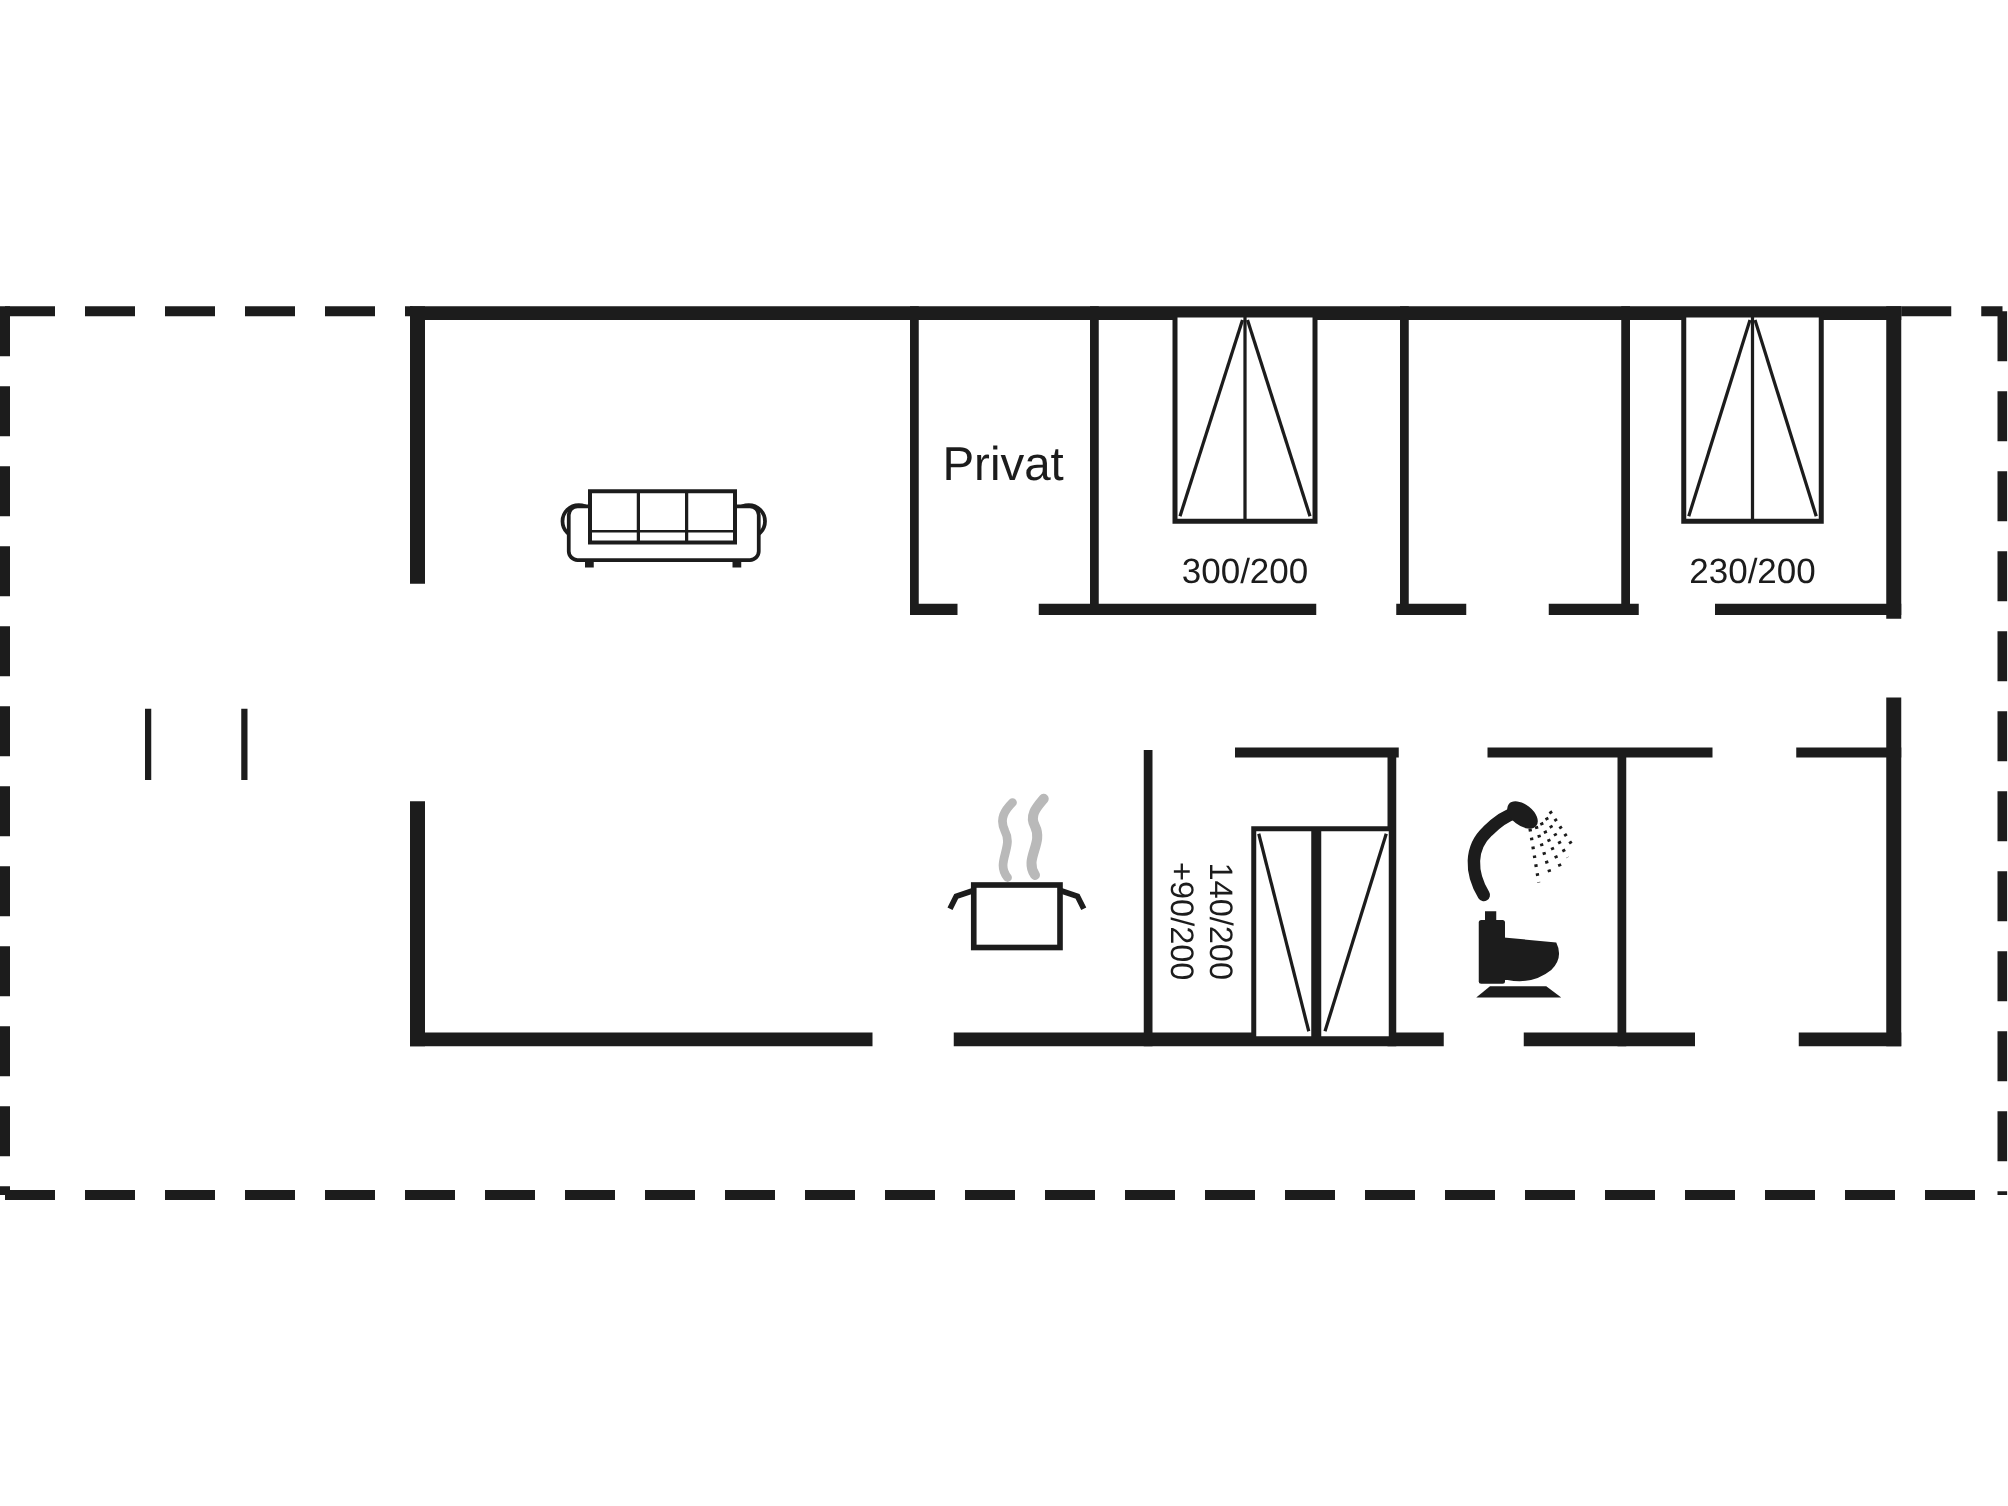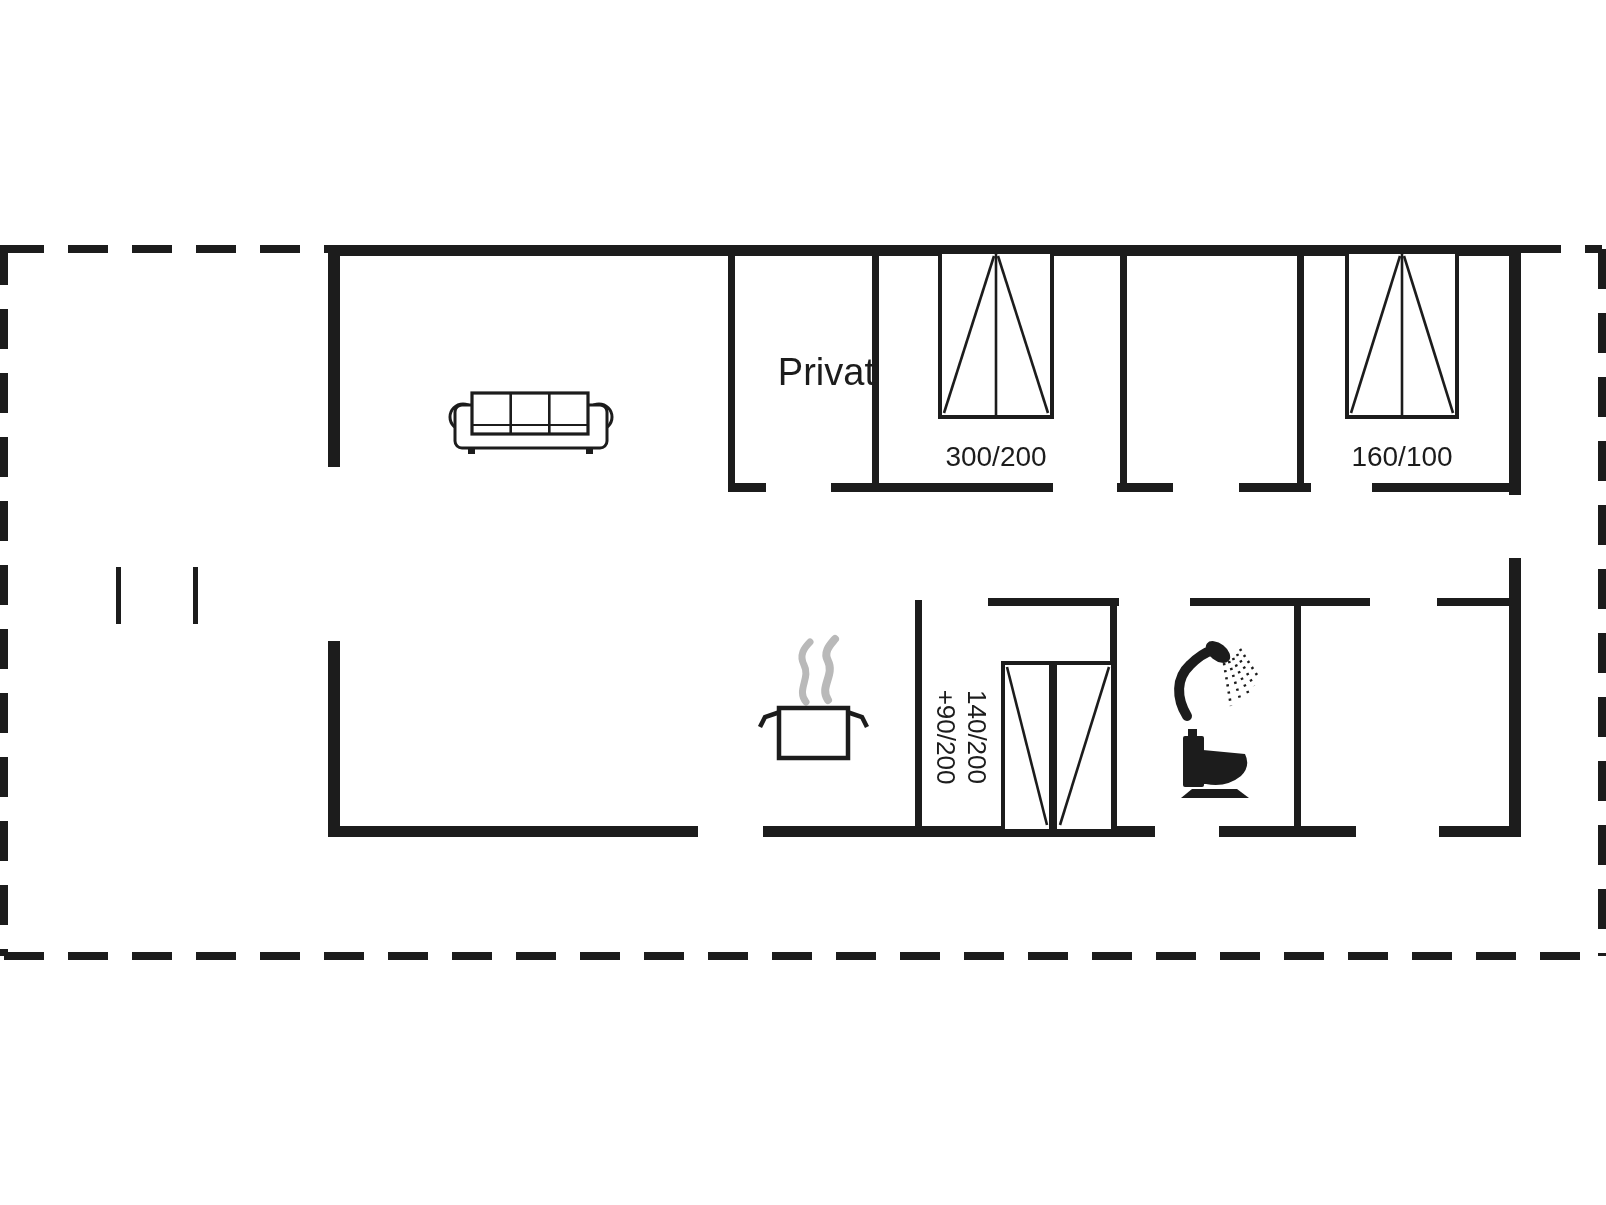--- a/index.html
+++ b/index.html
@@ -22,21 +22,21 @@
   .ln  {stroke:var(--wall);fill:none;}                      
   .blk {fill:var(--wall);stroke:none;}                      
   .steam{stroke:var(--steam);fill:none;stroke-linecap:round;}
   .dash{stroke:var(--wall);fill:none;stroke-width:8;stroke-dasharray:40 24;}
   .spray{stroke:var(--wall);fill:none;stroke-width:2.6;stroke-dasharray:2.2 5;}
   
   .label{
     position:absolute;color:var(--wall);
     text-align:center;white-space:nowrap;
   }
-  .label-privat{left:730px;top:351px;width:145px;font-size:38px;text-align:right;}
+  .label-privat{left:730px;top:351px;width:145px;font-size:38px;}
   .label-180{left:930px;top:441px;width:132px;font-size:28px;}
   .label-160{left:1336px;top:441px;width:132px;font-size:28px;}
   .label-combo{
     left:908px;top:705px;width:104px;height:64px;
     font-size:26px;line-height:1.2;
     transform:rotate(90deg);
     white-space:nowrap;
   }
 </style>
 </head>
@@ -151,19 +151,19 @@
         <rect class="blk" x="1188" y="729" width="9" height="8"></rect>
         <rect class="blk" x="1183" y="736" width="21" height="51" rx="2"></rect>
         <path class="blk" d="M1203 750 L1245 754 Q1251 766 1241 776 Q1226 788 1206 784 L1203 784 Z"></path>
         <path class="blk" d="M1181 798 L1249 798 L1237 789 L1192 789 Z"></path>
       </g>
     </g>
   </svg>
 
   <div class="label label-privat">Privat</div>
   <div class="label label-180">300/200</div>
-  <div class="label label-160">160/100</div>
+  <div class="label label-160">230/200</div>
   <div class="label label-combo">
     <div>140/200</div>
     <div>+90/200</div>
   </div>
 
 </div>
 
 </body></html>

